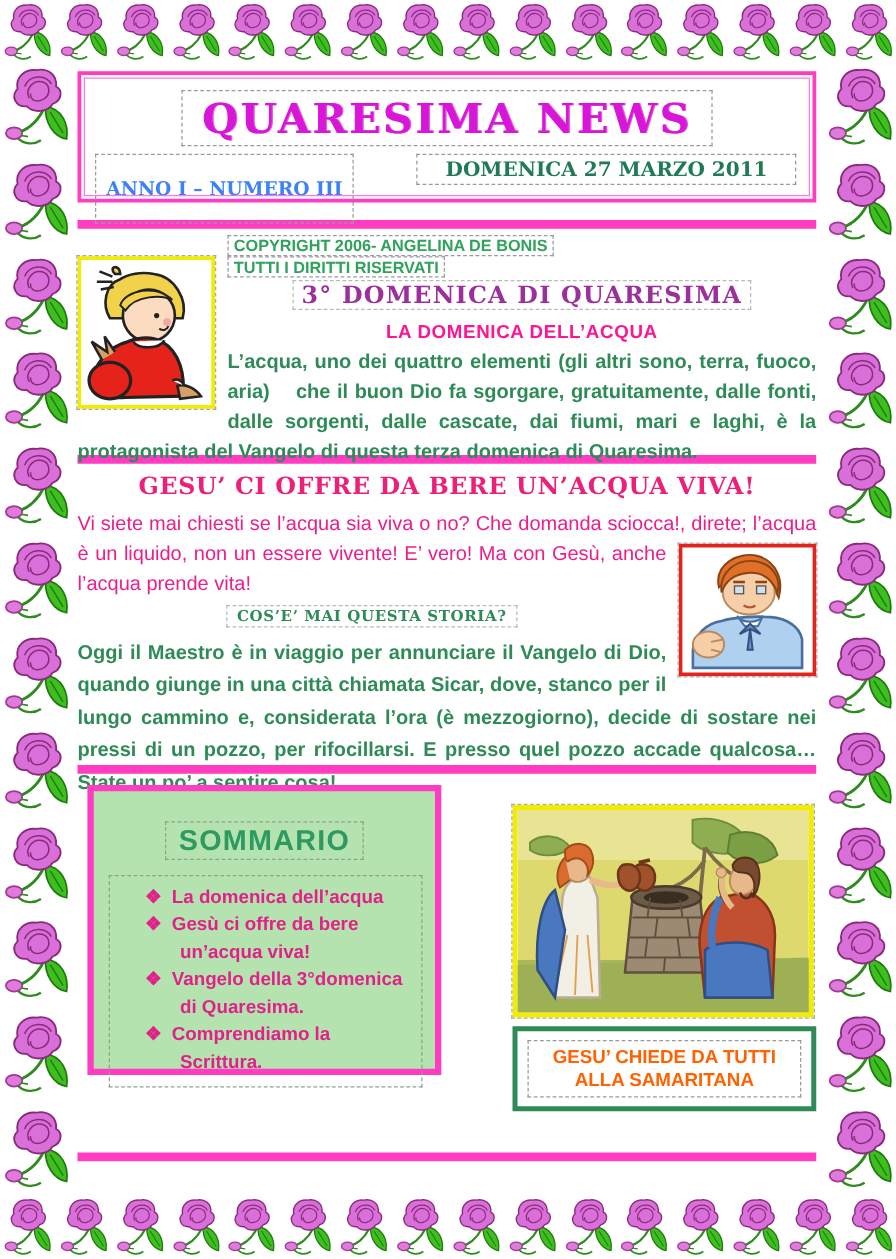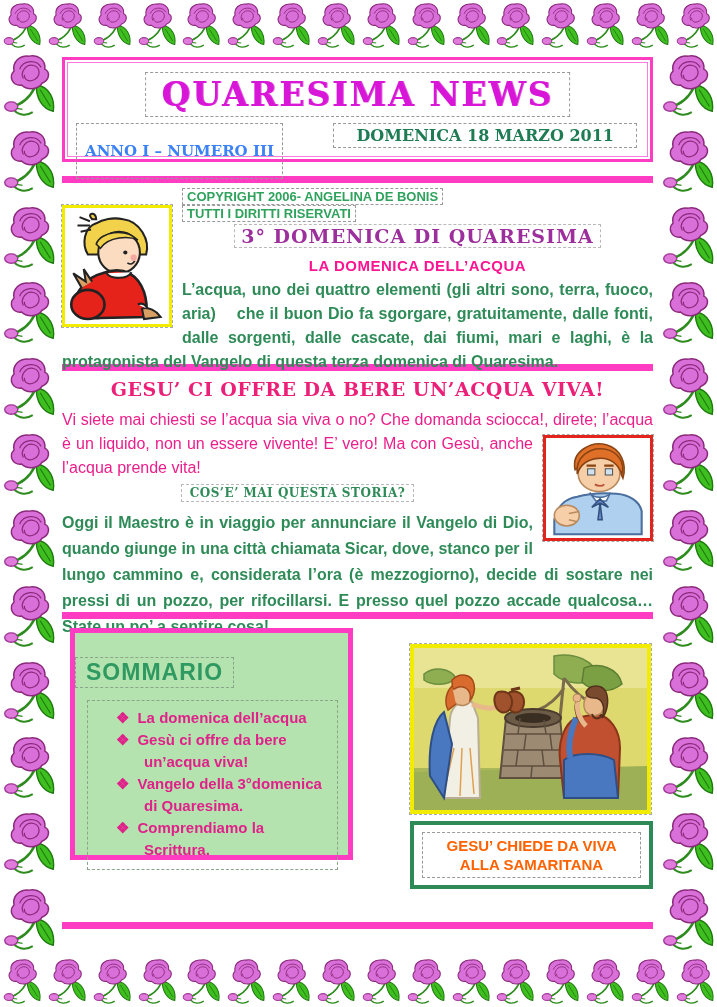--- a/index.html
+++ b/index.html
@@ -61,21 +61,21 @@
           color:#ec1e8c;line-height:24px;}
   .h-green{margin:6px 0 10px;text-align:center;font-family:"DejaVu Serif",serif;
            font-weight:bold;font-size:12px;color:#2e8b57;letter-spacing:.5px;}
   .h-green span{border:1px dashed #b9b9b9;padding:1px 8px;}
   .p-green2{margin:0;text-align:justify;font-size:16px;font-weight:bold;
             color:#2e8b57;line-height:26px;}
 
   .bottom-section{margin-top:9px;height:248px;position:relative;}
   .sommario-box{position:absolute;left:8px;top:0;width:273px;height:222px;
                 background:#b5e3b0;border:5px solid #ff3cc2;}
-  .sommario-title{margin-top:24px;}
+  .sommario-title{text-align:center;margin-top:24px;}
   .sommario-title span{display:inline-block;border:1px dashed #8aa58a;padding:1px 10px;
                  font-size:23px;font-weight:bold;color:#2e9960;letter-spacing:1px;}
   .sommario-list{margin:12px 10px 0 12px;border:1px dashed #8aa58a;padding:6px 6px 8px 4px;
                  list-style:none;}
   .sommario-list li{font-size:15px;font-weight:bold;color:#e0218a;line-height:22px;
                     padding-left:52px;text-indent:-28px;}
   .sommario-list .blt{margin-right:8px;}
 
   .rightcol{position:absolute;left:348px;top:0;width:243px;}
   .well-frame{margin-top:16px;width:233px;height:162px;border:4px solid #f2ed00;
@@ -284,21 +284,21 @@
         <use href="#rose-motif"></use>
       </svg>
     </div>
 
   <div class="content">
 
     <div class="header-box">
       <div class="header-inner">
         <div class="masthead">QUARESIMA NEWS</div>
         <div class="issue">ANNO I – NUMERO III</div>
-        <div class="edition-date">DOMENICA 18 MARZO 2011</div>
+        <div class="edition-date">DOMENICA 27 MARZO 2011</div>
       </div>
     </div>
 
     <div class="bar bar1"></div>
 
     <div class="section1">
       <div class="girl-frame">
         <svg viewBox="0 0 100 110">
           <rect x="0" y="0" width="100" height="110" fill="#ffffff"></rect>
           <path d="M30,14 C18,18 16,34 22,44 L78,44 C82,30 72,12 56,10 C46,8 36,10 30,14 Z" fill="#f2d24a" stroke="#222" stroke-width="2"></path>
@@ -405,21 +405,21 @@
             <path d="M176,46 C170,48 168,58 172,64 C178,70 188,68 190,60 C192,50 184,44 176,46 Z" fill="#e8b88a" stroke="#b98a5e" stroke-width="1.5"></path>
             <path d="M172,44 C176,36 188,36 192,44 C196,54 192,66 188,70 C192,58 188,50 180,50 C174,50 172,48 172,44 Z" fill="#7a4a2e" stroke="#54301c" stroke-width="1.5"></path>
             <path d="M178,66 C180,72 186,72 188,66" fill="none" stroke="#54301c" stroke-width="2"></path>
             <path d="M170,72 C164,64 162,54 166,46 L162,52 C158,60 162,70 166,76 Z" fill="#7a4a2e"></path>
             <path d="M172,78 C166,72 162,62 164,54" fill="none" stroke="#e8b88a" stroke-width="5"></path>
             <circle cx="163" cy="50" r="4" fill="#e8b88a" stroke="#b98a5e"></circle>
           </svg>
         </div>
         <div class="caption-box">
           <div class="caption-inner">
-            <div>GESU’ CHIEDE DA VIVA</div>
+            <div>GESU’ CHIEDE DA TUTTI</div>
             <div>ALLA SAMARITANA</div>
           </div>
         </div>
       </div>
     </div>
 
     <div class="bar bar4"></div>
 
   </div>
 </div>

